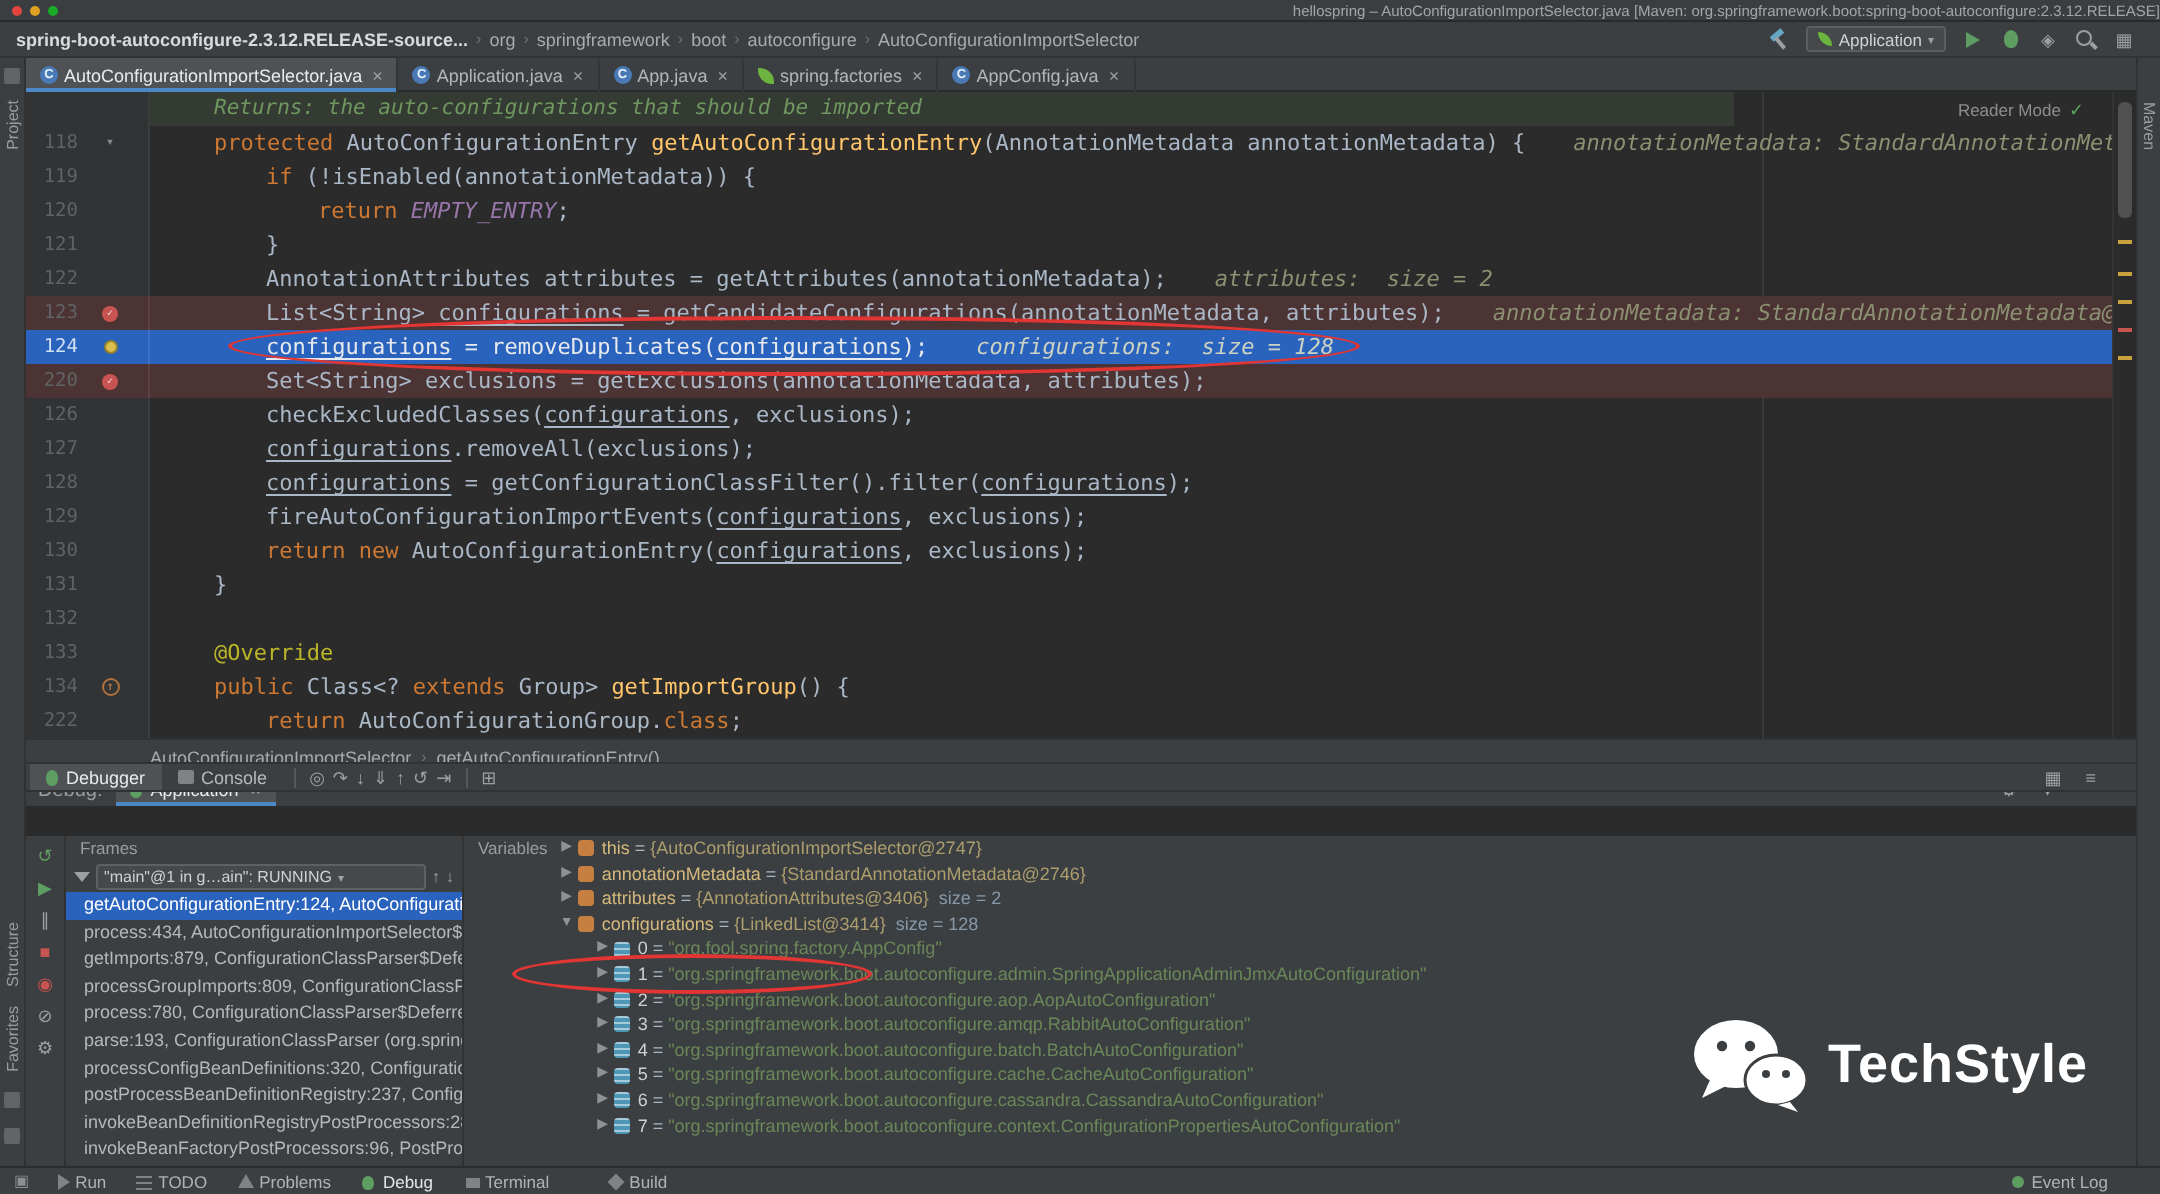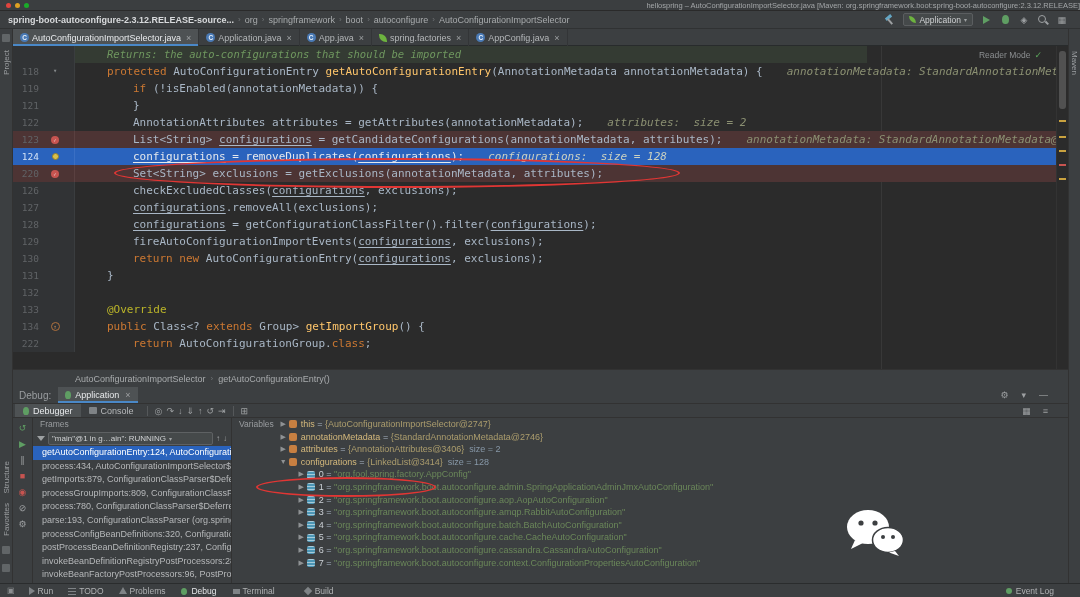--- a/index.html
+++ b/index.html
@@ -82,21 +82,21 @@
 
   
   .crumbbar{position:absolute;left:13px;top:369px;width:1055px;height:18px;background:#3c3f41;border-top:1px solid #323232;display:flex;align-items:center;padding-left:62px;gap:5px;font-size:9px;color:#a8abad;z-index:3}
 
   
   .dheader{position:absolute;left:13px;top:387px;width:1055px;height:16px;background:#3c3f41;display:flex;align-items:center;padding-left:6px;gap:7px;z-index:3}
   .dlabel{font-size:10px;color:#9a9da0}
   .dtab{display:flex;align-items:center;gap:4px;background:#4e5254;height:16px;padding:0 7px;font-size:9px;color:#e8eaec;box-shadow:inset 0 -2px 0 #4a88c7}
   .dh-right{margin-left:auto;margin-right:18px;display:flex;gap:9px}
   .sti{font-size:9px;color:#9da0a2;padding:0 2px}
-  .dtoolbar{position:absolute;left:13px;top:403px;width:1055px;height:15px;background:#3c3f41;border-top:1px solid #323232;border-bottom:1px solid #323232;display:flex;align-items:center;padding-left:2px;z-index:3}
+  .dtoolbar{position:absolute;left:13px;top:381px;width:1055px;height:15px;background:#3c3f41;border-top:1px solid #323232;border-bottom:1px solid #323232;display:flex;align-items:center;padding-left:2px;z-index:3}
   .ttab{display:flex;align-items:center;gap:4px;height:100%;padding:0 8px;font-size:9px;color:#b6b8ba}
   .ttab.active{background:#4e5254;color:#e8eaec}
   .consico{width:8px;height:7px;background:#7f8386;border-radius:1px;display:inline-block}
   .tsep{width:1px;height:10px;background:#55585a;margin:0 5px}
   .dtb-right{margin-left:auto;margin-right:18px;display:flex;gap:8px}
 
   .dbody{position:absolute;left:13px;top:418px;width:1055px;height:165px;display:flex;z-index:2}
   .dvt{width:20px;background:#3c3f41;border-right:1px solid #323232;display:flex;flex-direction:column;align-items:center;padding-top:5px;gap:6px;flex:none}
   .dvi{font-size:9px;color:#9da0a2;line-height:10px}
   .frames{width:199px;flex:none;border-right:1px solid #323232;display:flex;flex-direction:column;background:#3c3f41}
@@ -240,20 +240,21 @@
         <span class="doctext">Returns: the auto-configurations that should be imported</span>
       </div>
       <div class="reader">
         <span>Reader Mode</span>
         <span class="rcheck">✓</span>
       </div>
     </div>
     <div id="code-rows">
         <div class="crow"><div class="g"><span class="ln">118</span><span class="gi"><span class="fold">▾</span></span></div><div class="c" style="padding-left:32px"><span class="kw">protected </span><span class="pl">AutoConfigurationEntry </span><span class="me">getAutoConfigurationEntry</span><span class="pl">(AnnotationMetadata annotationMetadata) {</span><span class="hint">annotationMetadata: StandardAnnotationMeta</span></div></div>
         <div class="crow"><div class="g"><span class="ln">119</span><span class="gi"></span></div><div class="c" style="padding-left:58px"><span class="kw">if </span><span class="pl">(!isEnabled(annotationMetadata)) {</span></div></div>
+        <div class="crow"><div class="g"><span class="ln">120</span><span class="gi"></span></div><div class="c" style="padding-left:84px"><span class="kw">return </span><span class="co">EMPTY_ENTRY</span><span class="pl">;</span></div></div>
         <div class="crow"><div class="g"><span class="ln">121</span><span class="gi"></span></div><div class="c" style="padding-left:58px"><span class="pl">}</span></div></div>
         <div class="crow"><div class="g"><span class="ln">122</span><span class="gi"></span></div><div class="c" style="padding-left:58px"><span class="pl">AnnotationAttributes attributes = getAttributes(annotationMetadata);</span><span class="hint">attributes:  size = 2</span></div></div>
         <div class="crow bpl"><div class="g"><span class="ln">123</span><span class="gi"><span class="bpdot">✓</span></span></div><div class="c" style="padding-left:58px"><span class="pl">List&lt;String&gt; </span><span class="ul">configurations</span><span class="pl"> = getCandidateConfigurations(annotationMetadata, attributes);</span><span class="hint">annotationMetadata: StandardAnnotationMetadata@2</span></div></div>
         <div class="crow exec"><div class="g"><span class="ln">124</span><span class="gi"><span class="bulb"></span></span></div><div class="c" style="padding-left:58px"><span class="ul">configurations</span><span class="pl"> = removeDuplicates(</span><span class="ul">configurations</span><span class="pl">);</span><span class="hint">configurations:  size = 128</span></div></div>
         <div class="crow bpl"><div class="g"><span class="ln">220</span><span class="gi"><span class="bpdot">✓</span></span></div><div class="c" style="padding-left:58px"><span class="pl">Set&lt;String&gt; exclusions = getExclusions(annotationMetadata, attributes);</span></div></div>
         <div class="crow"><div class="g"><span class="ln">126</span><span class="gi"></span></div><div class="c" style="padding-left:58px"><span class="pl">checkExcludedClasses(</span><span class="ul">configurations</span><span class="pl">, exclusions);</span></div></div>
         <div class="crow"><div class="g"><span class="ln">127</span><span class="gi"></span></div><div class="c" style="padding-left:58px"><span class="ul">configurations</span><span class="pl">.removeAll(exclusions);</span></div></div>
         <div class="crow"><div class="g"><span class="ln">128</span><span class="gi"></span></div><div class="c" style="padding-left:58px"><span class="ul">configurations</span><span class="pl"> = getConfigurationClassFilter().filter(</span><span class="ul">configurations</span><span class="pl">);</span></div></div>
         <div class="crow"><div class="g"><span class="ln">129</span><span class="gi"></span></div><div class="c" style="padding-left:58px"><span class="pl">fireAutoConfigurationImportEvents(</span><span class="ul">configurations</span><span class="pl">, exclusions);</span></div></div>
         <div class="crow"><div class="g"><span class="ln">130</span><span class="gi"></span></div><div class="c" style="padding-left:58px"><span class="kw">return new </span><span class="pl">AutoConfigurationEntry(</span><span class="ul">configurations</span><span class="pl">, exclusions);</span></div></div>
@@ -396,15 +397,16 @@
     <svg width="58" height="48" viewBox="0 0 58 48">
       <ellipse cx="22" cy="19" rx="21" ry="17" fill="#ffffff"></ellipse>
       <polygon points="9,32 5,41 17,35" fill="#ffffff"></polygon>
       <circle cx="15" cy="15" r="2.6" fill="#3c3f41"></circle>
       <circle cx="29" cy="15" r="2.6" fill="#3c3f41"></circle>
       <ellipse cx="42" cy="32" rx="15.5" ry="12.5" fill="#ffffff" stroke="#3c3f41" stroke-width="1.5"></ellipse>
       <polygon points="49,43 53,48 43,44.5" fill="#ffffff"></polygon>
       <circle cx="37" cy="29" r="2" fill="#3c3f41"></circle>
       <circle cx="47" cy="29" r="2" fill="#3c3f41"></circle>
     </svg>
+    <span class="wmtext">TechStyle</span>
   </div>
 
 </div>
 
 </body></html>

